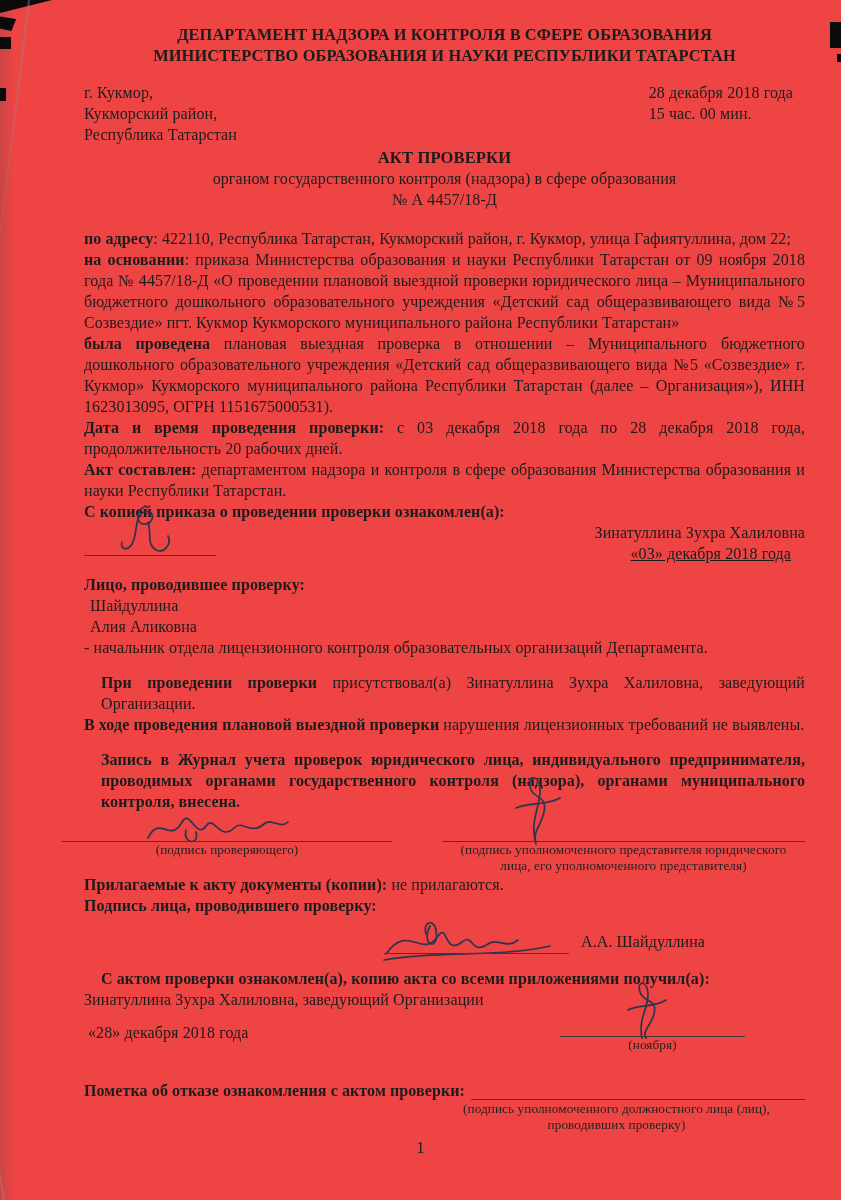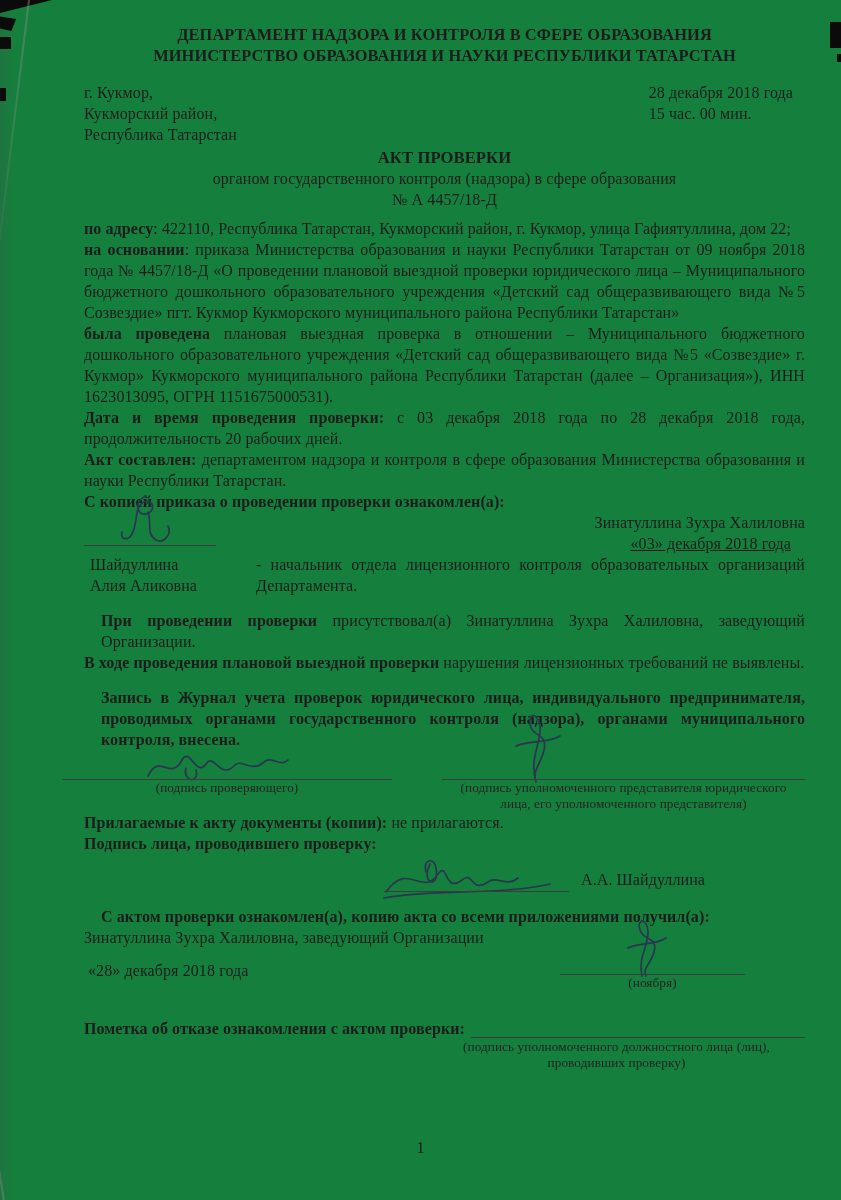--- a/index.html
+++ b/index.html
@@ -1,44 +1,44 @@
 <!DOCTYPE html>
 <html><head>
 <meta charset="utf-8">
 <style>
   * { margin:0; padding:0; box-sizing:border-box; }
   html,body { background:#e9e9e9; }
   .page {
     position:relative; width:841px; height:1200px; margin:0 auto;
-    background:#15803d; overflow:hidden;
+    background:#ef4444; overflow:hidden;
     font-family:"Liberation Serif","DejaVu Serif",serif;
     color:#1c1c1c; font-size:16px; line-height:21px; letter-spacing:0.1px;
   }
   .content { position:absolute; top:24px; left:84px; right:36px; }
   .center { text-align:center; }
   .bold { font-weight:bold; }
 
   .doc-header { font-weight:bold; font-size:16.4px; margin-bottom:16px; }
   .meta-row { display:flex; justify-content:space-between; margin-bottom:2px; }
   .meta-right { margin-right:12px; }
-  .doc-title { margin-bottom:8px;text-align:center; }
+  .doc-title { margin-bottom:18px;text-align:center; }
   .doc-title .t1 { font-weight:bold; font-size:16.6px; }
 
   p.para { text-align:justify; }
   .mt10 { margin-top:10px; } .mt14 { margin-top:14px;margin-left:17px; } .mt8 { }
 
   
   .copy-row { display:flex; align-items:flex-start; }
   .copy-left { width:285px; }
   .copy-sig { width:132px; position:relative; height:26px; margin-top:8px; }
   .copy-right { flex:1; text-align:right; }
   .copy-right .d2 { margin-right:14px;text-decoration:underline; }
 
   
-  .insp-row { display:flex; }
+  .insp-row { display:flex;flex-direction:column; }
   .insp-name { width:172px; padding-left:6px; }
   .insp-pos { flex:1; text-align:justify; }
 
   
   .sigline { border-bottom:1.4px solid #3c3c3c; position:absolute; left:0; right:0; bottom:0; }
   .line-wrap { position:relative; height:26px; }
   .sig { position:absolute; overflow:visible; }
   .cap { font-size:13.2px; line-height:16px; text-align:center; color:#222; }
 
   .journal-sigs { display:flex; justify-content:space-between; margin-top:4px; }
@@ -140,20 +140,21 @@
           <path d="M60 22 C64 34 58 44 68 50 C76 54 84 44 80 36"></path>
         </svg>
         <div class="sigline"></div>
       </div>
       <div class="copy-right">
         <div>Зинатуллина Зухра Халиловна</div>
         <div class="d2">«03» декабря 2018 года</div>
       </div>
     </div>
 
+    <p class="para bold mt10">Лицо, проводившее проверку:</p>
     <div class="insp-row">
       <div class="insp-name">
         <div>Шайдуллина</div>
         <div>Алия Аликовна</div>
       </div>
       <div class="insp-pos">- начальник отдела лицензионного контроля образовательных организаций  Департамента.</div>
     </div>
 
     <p class="para mt14"><b>При проведении проверки</b><span> присутствовал(а) Зинатуллина Зухра Халиловна, заведующий Организации.</span></p>
 

